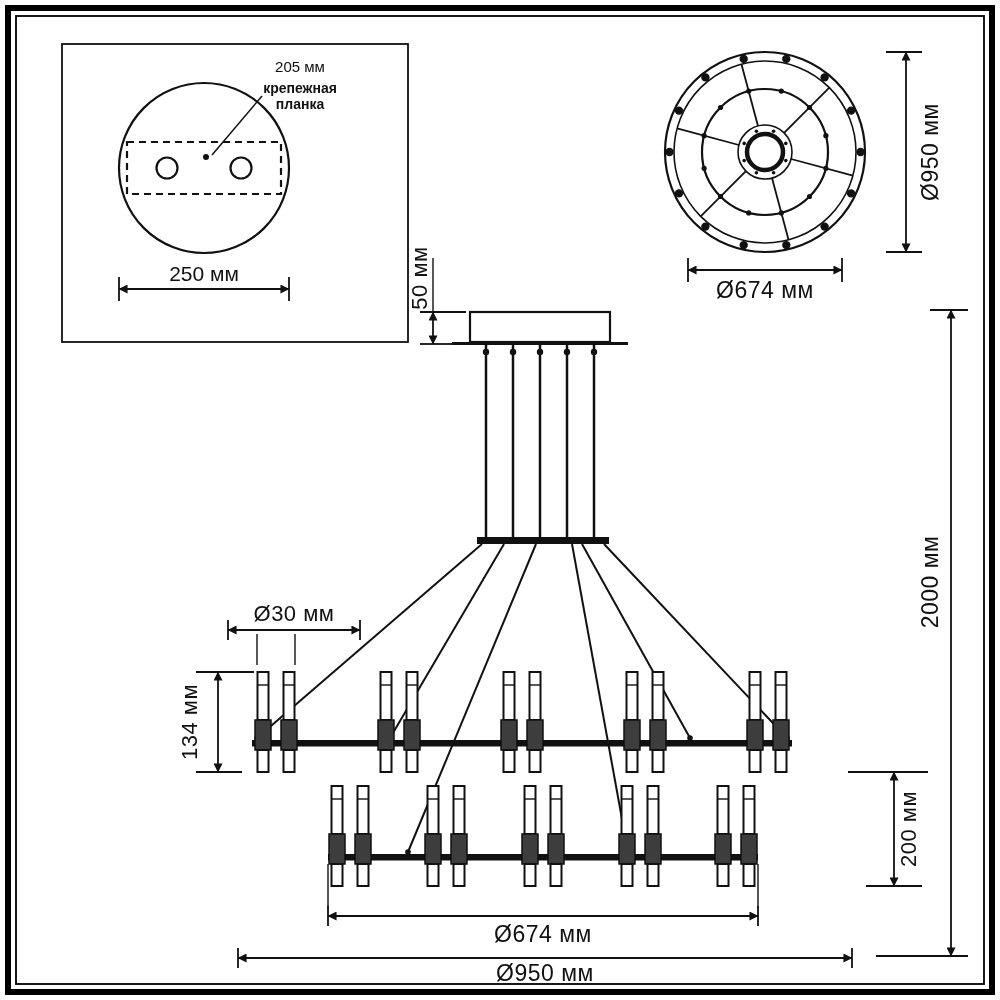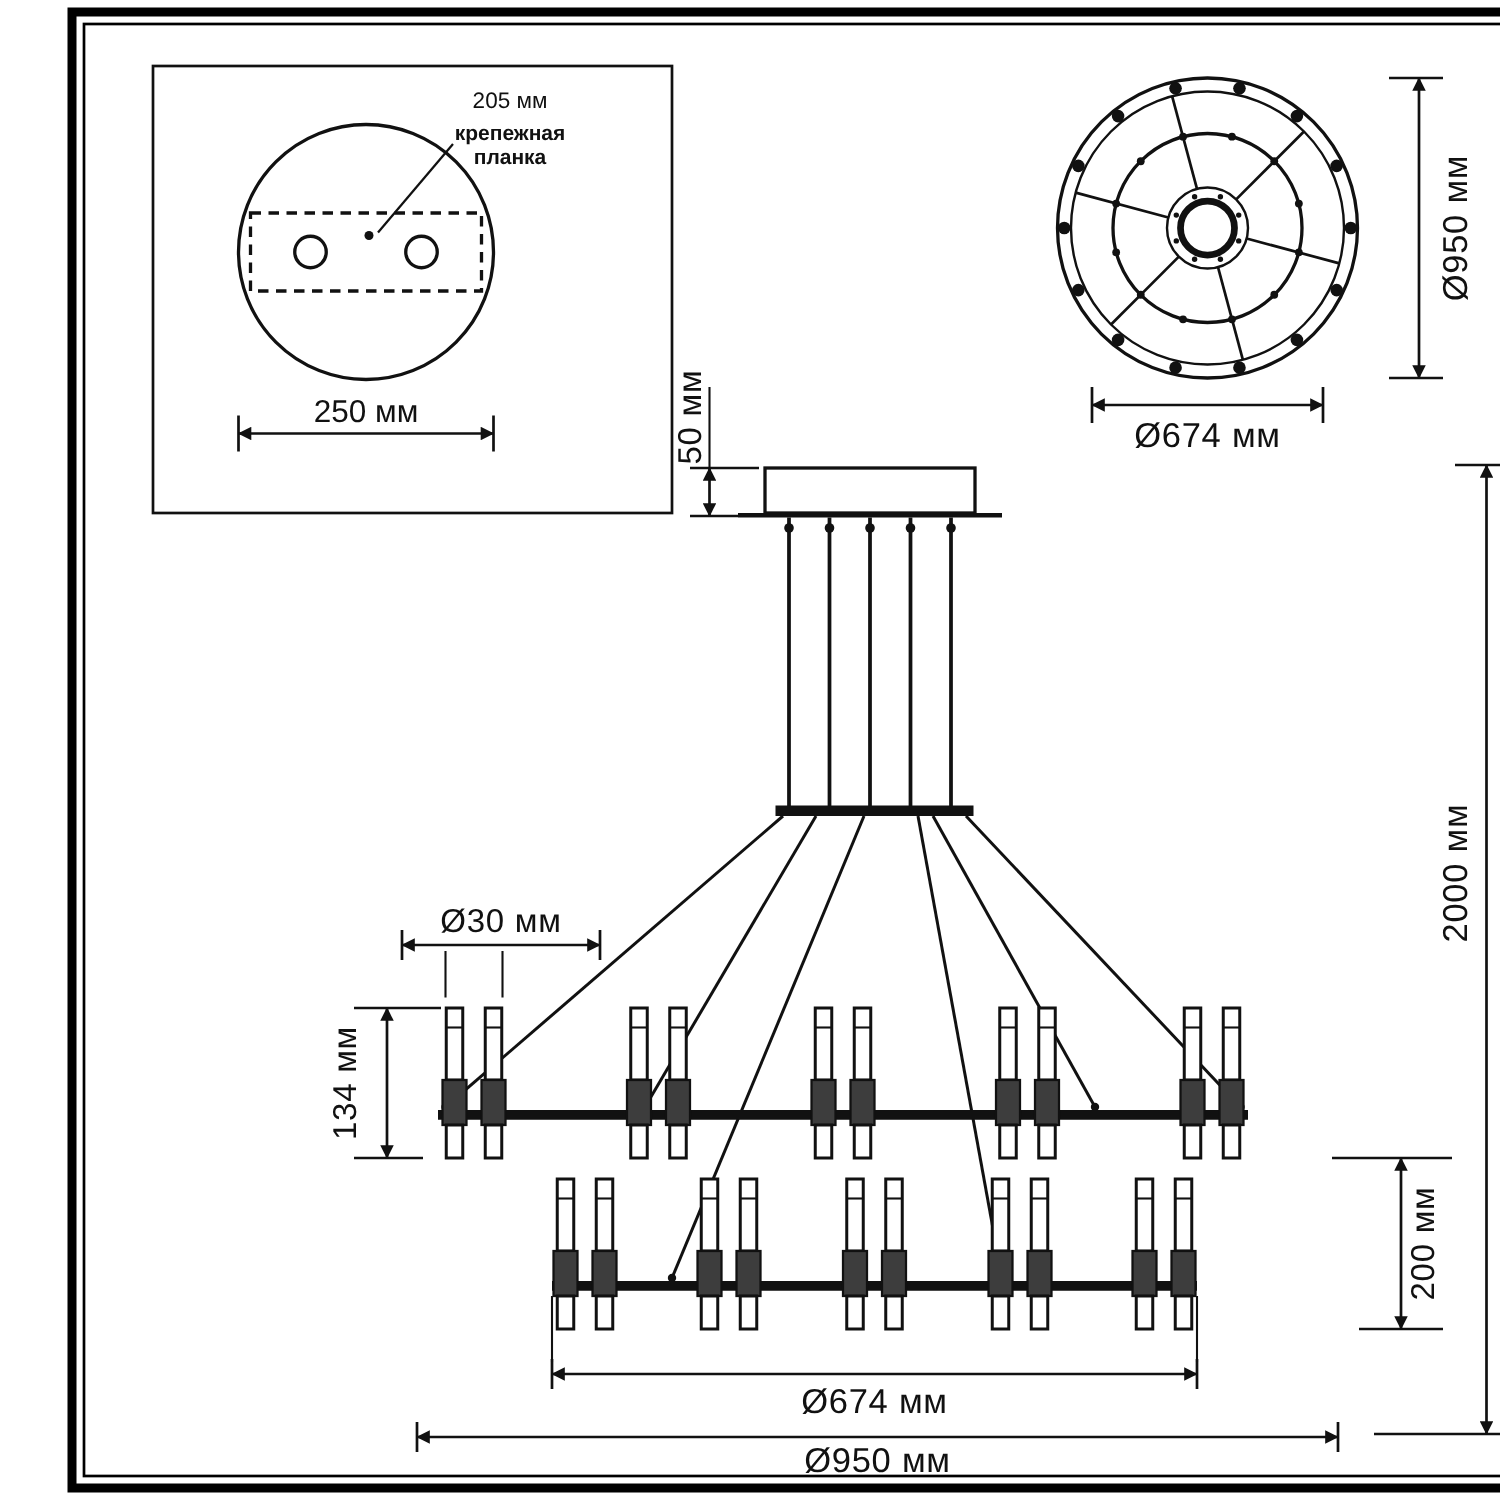--- a/index.html
+++ b/index.html
@@ -1,16 +1,16 @@
 <!DOCTYPE html>
 <html><head>
 <meta charset="utf-8">
 <style>
   html,body{margin:0;padding:0;background:#ffffff;}
-  .canvas{width:814px;height:1000px;position:relative;background:#ffffff;margin-left:40px;}
+  .canvas{width:814px;height:1000px;position:relative;background:#ffffff;}
   svg{display:block;}
   text{font-family:"Liberation Sans","DejaVu Sans",sans-serif;fill:#111;}
   .dim{font-size:22px;letter-spacing:0.5px;}
   .dim-lg{font-size:23px;letter-spacing:0.5px;}
   .dim-sm{font-size:21px;}
   .note{font-size:15px;}
   .note-b{font-size:14px;font-weight:bold;}
   .ln{stroke:#111;stroke-width:2.2;fill:none;}
   .ln-thin{stroke:#111;stroke-width:1.6;fill:none;}
   .dimln{stroke:#111;stroke-width:1.8;fill:none;}

